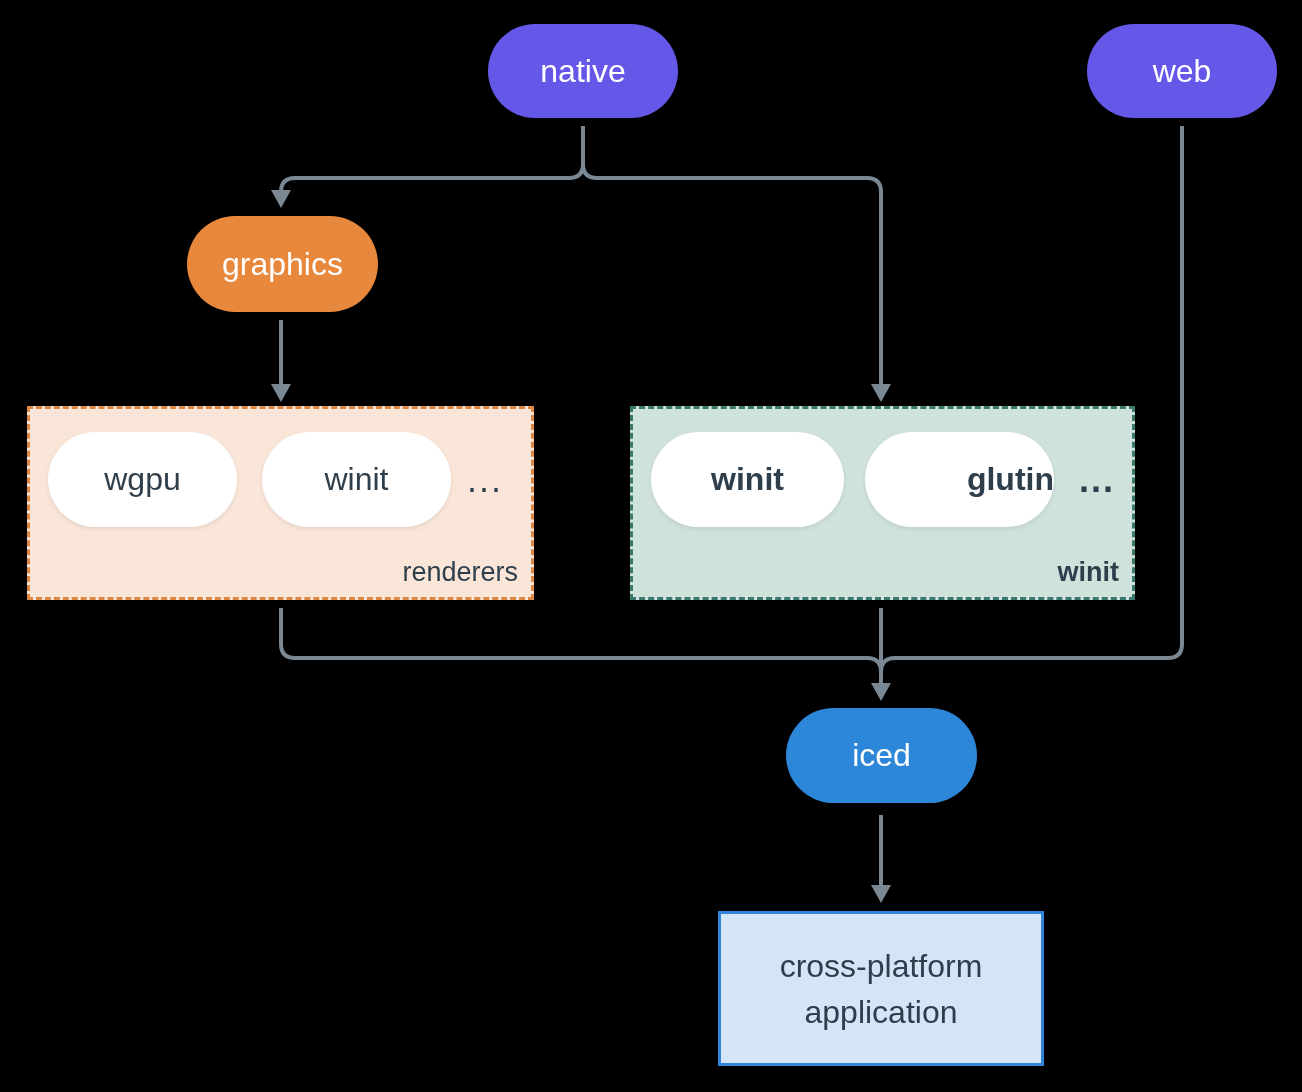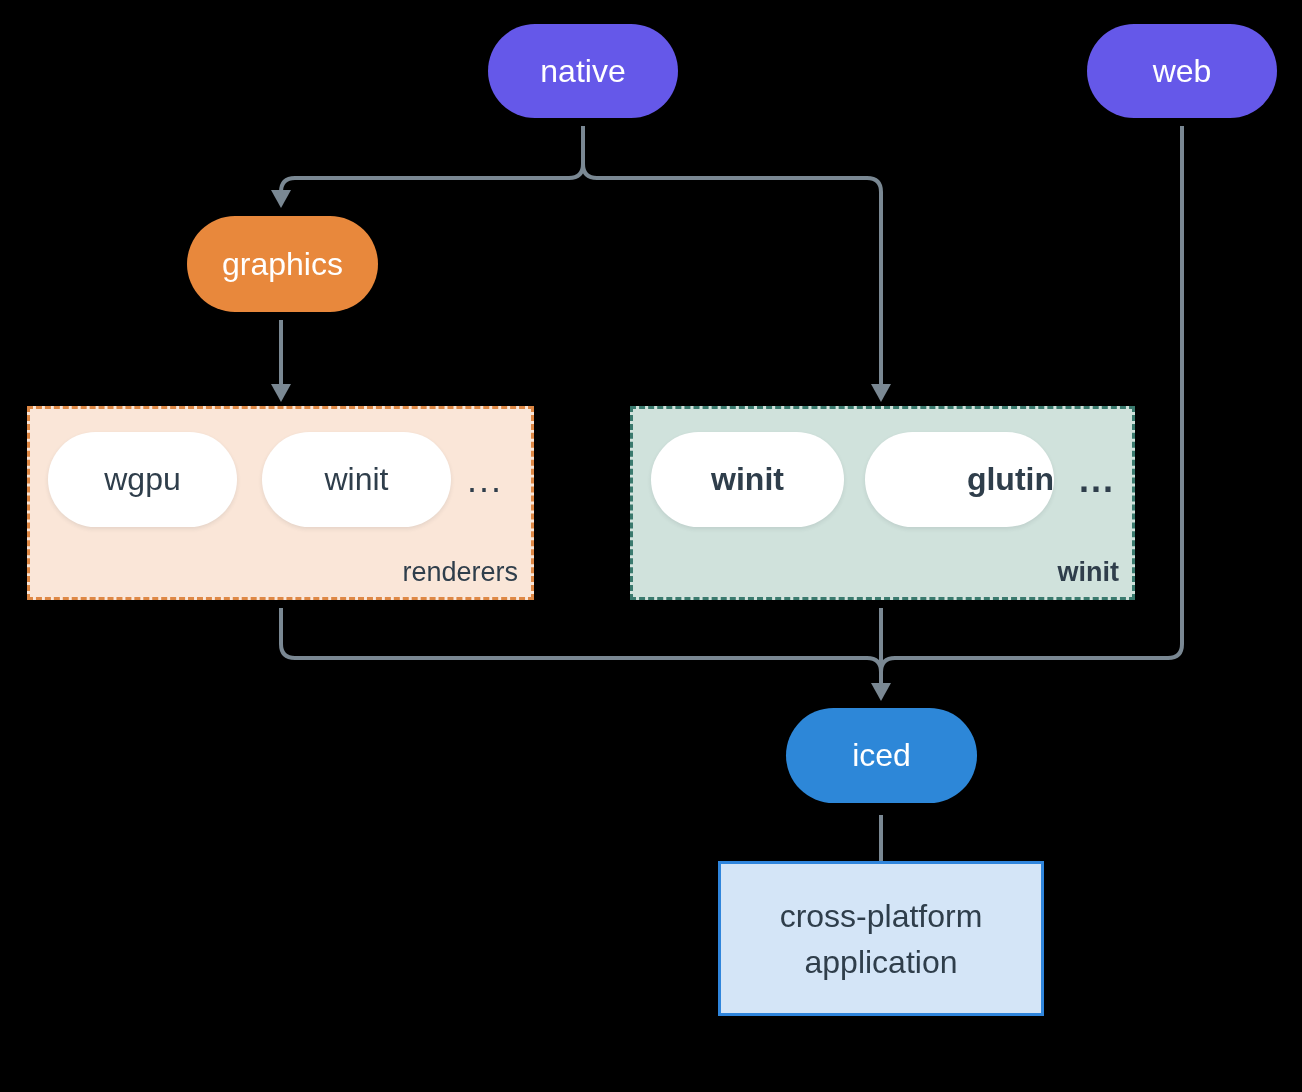--- a/index.html
+++ b/index.html
@@ -73,21 +73,21 @@
     display: flex;
     align-items: center;
     justify-content: center;
     font-size: 36px;
     letter-spacing: 2px;
     color: var(--c-text-dark, #2F3E4B);
   }
   .app-box {
     position: absolute;
     left: 718px;
-    top: 861px;
+    top: 911px;
     width: 326px;
     height: 155px;
     box-sizing: border-box;
     background: var(--c-application-fill, #D4E5F7);
     border: 3px solid var(--c-application-border, #2F85DC);
     display: flex;
     align-items: center;
     justify-content: center;
     text-align: center;
     font-size: 32px;

